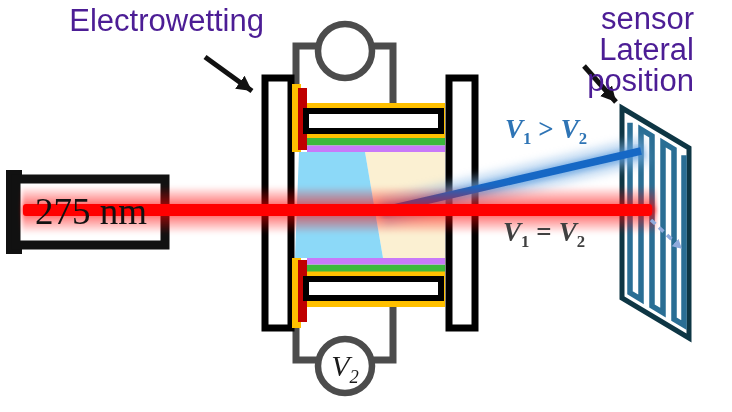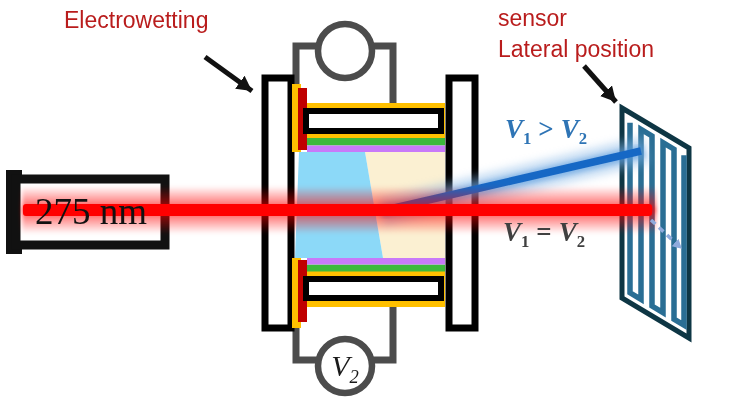--- a/index.html
+++ b/index.html
@@ -3,21 +3,21 @@
 <meta charset="utf-8">
 <style>
   html,body{margin:0;padding:0;background:#fff;}
   .stage{
     position:relative;width:732px;height:412px;background:#ffffff;overflow:hidden;
     font-family:"Liberation Sans", sans-serif;
   }
   .stage svg{position:absolute;left:0;top:0;}
   .overlay{position:absolute;z-index:5;}
   .anno{
-    text-align:left;font-size:23px;line-height:31px;color:#b91c1c;
+    text-align:right;font-size:31px;line-height:31px;color:#4c1d95;
     font-family:"Liberation Sans", sans-serif;
   }
   .laser-text{
     text-align:center;font-family:"Liberation Serif", serif;
     font-size:37px;line-height:46px;color:#111;
   }
   .meter-label{
     text-align:center;font-family:"Liberation Serif", serif;font-style:italic;
     font-size:30px;line-height:40px;color:#1a1a1a;
   }

